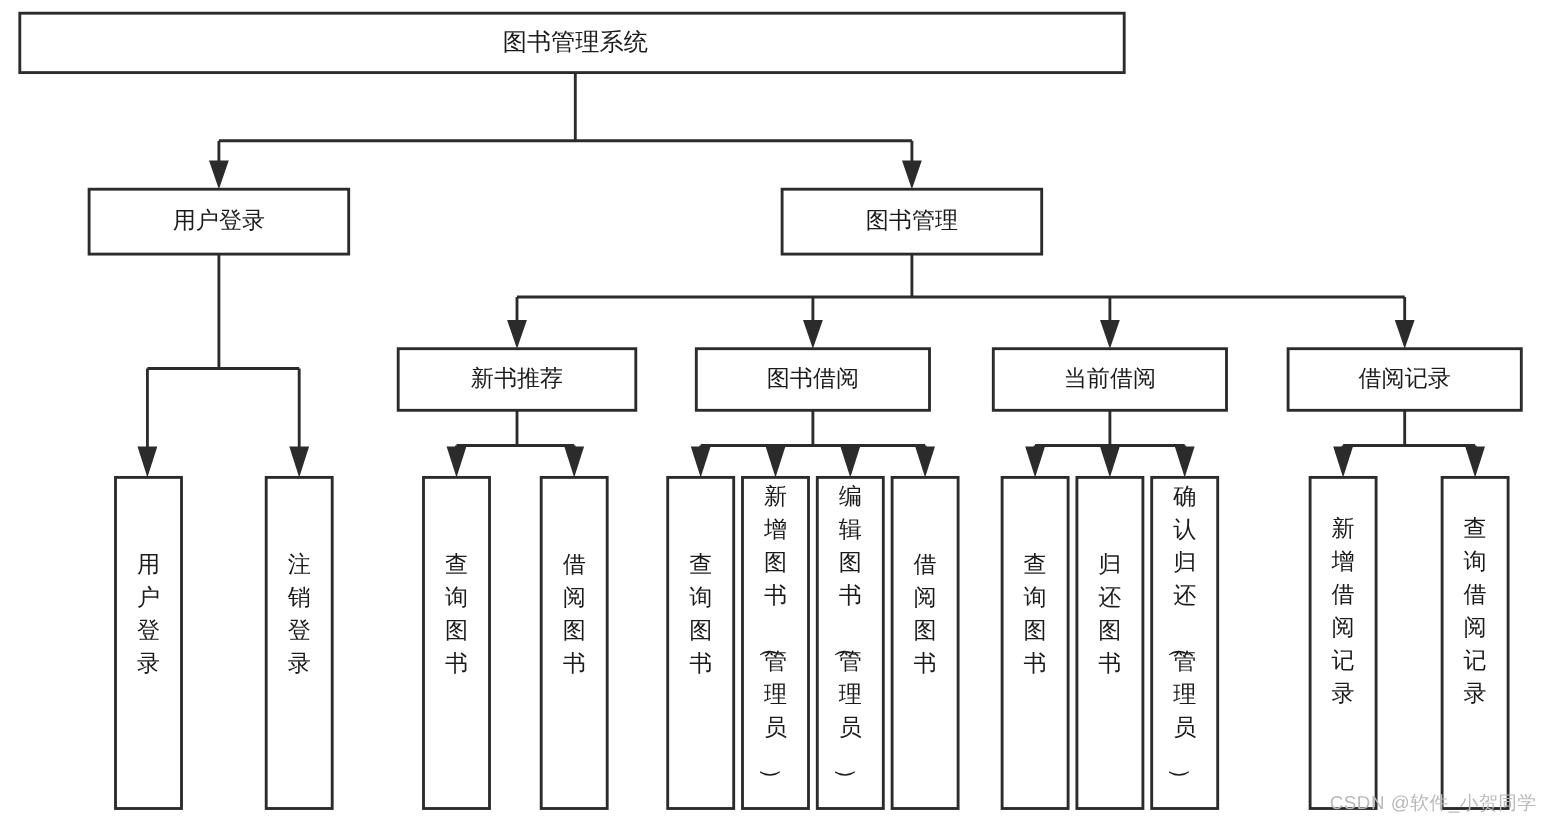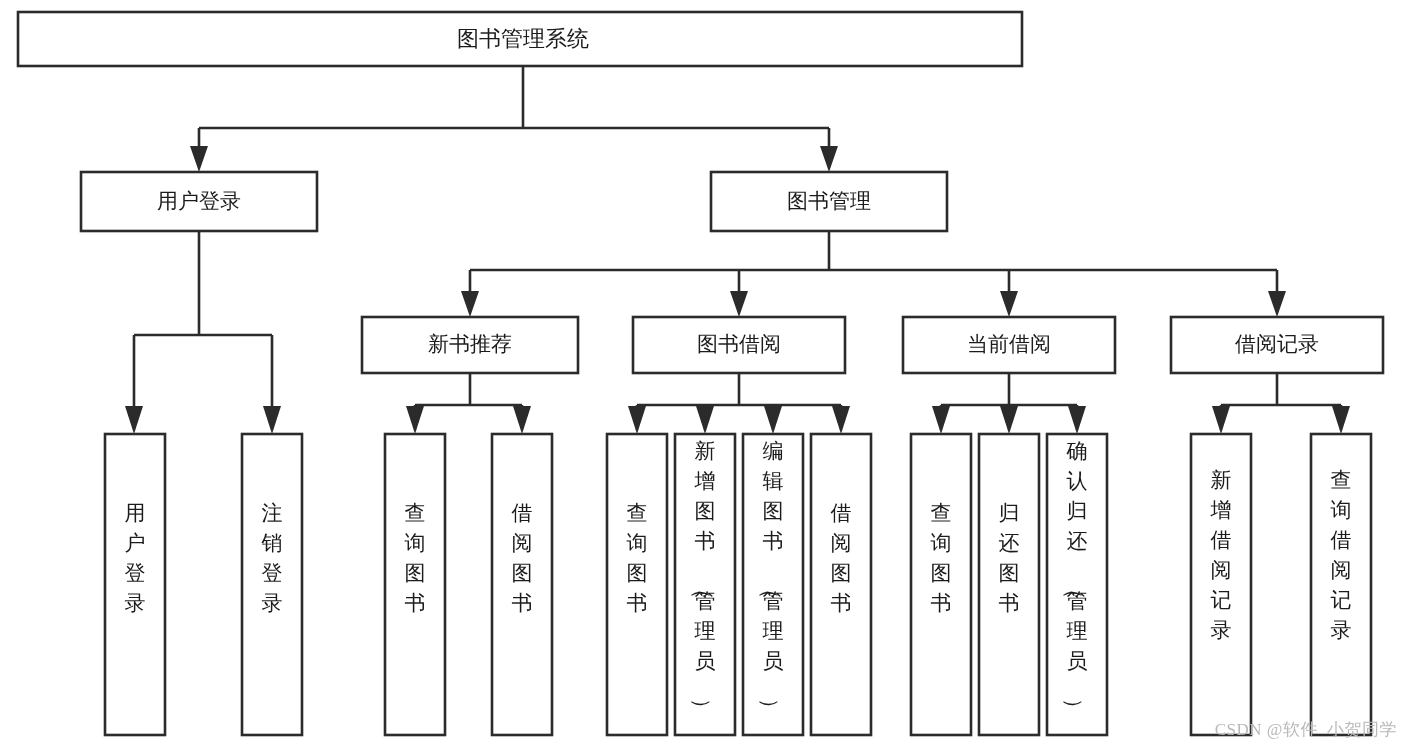--- a/index.html
+++ b/index.html
@@ -53,21 +53,21 @@
     font-size: 21px;
     text-anchor: middle;
   }
   .title-label {
     font-size: 22px;
   }
   .watermark {
     position: absolute;
     right: 8px;
     bottom: 6px;
-    font-family: Liberation Serif, serif;
+    font-family: Liberation Sans, sans-serif;
     font-size: 17px;
     color: #b9b9b9;
     letter-spacing: 0.5px;
     white-space: nowrap;
     pointer-events: none;
   }
 </style>
 </head>
 <body>
 

